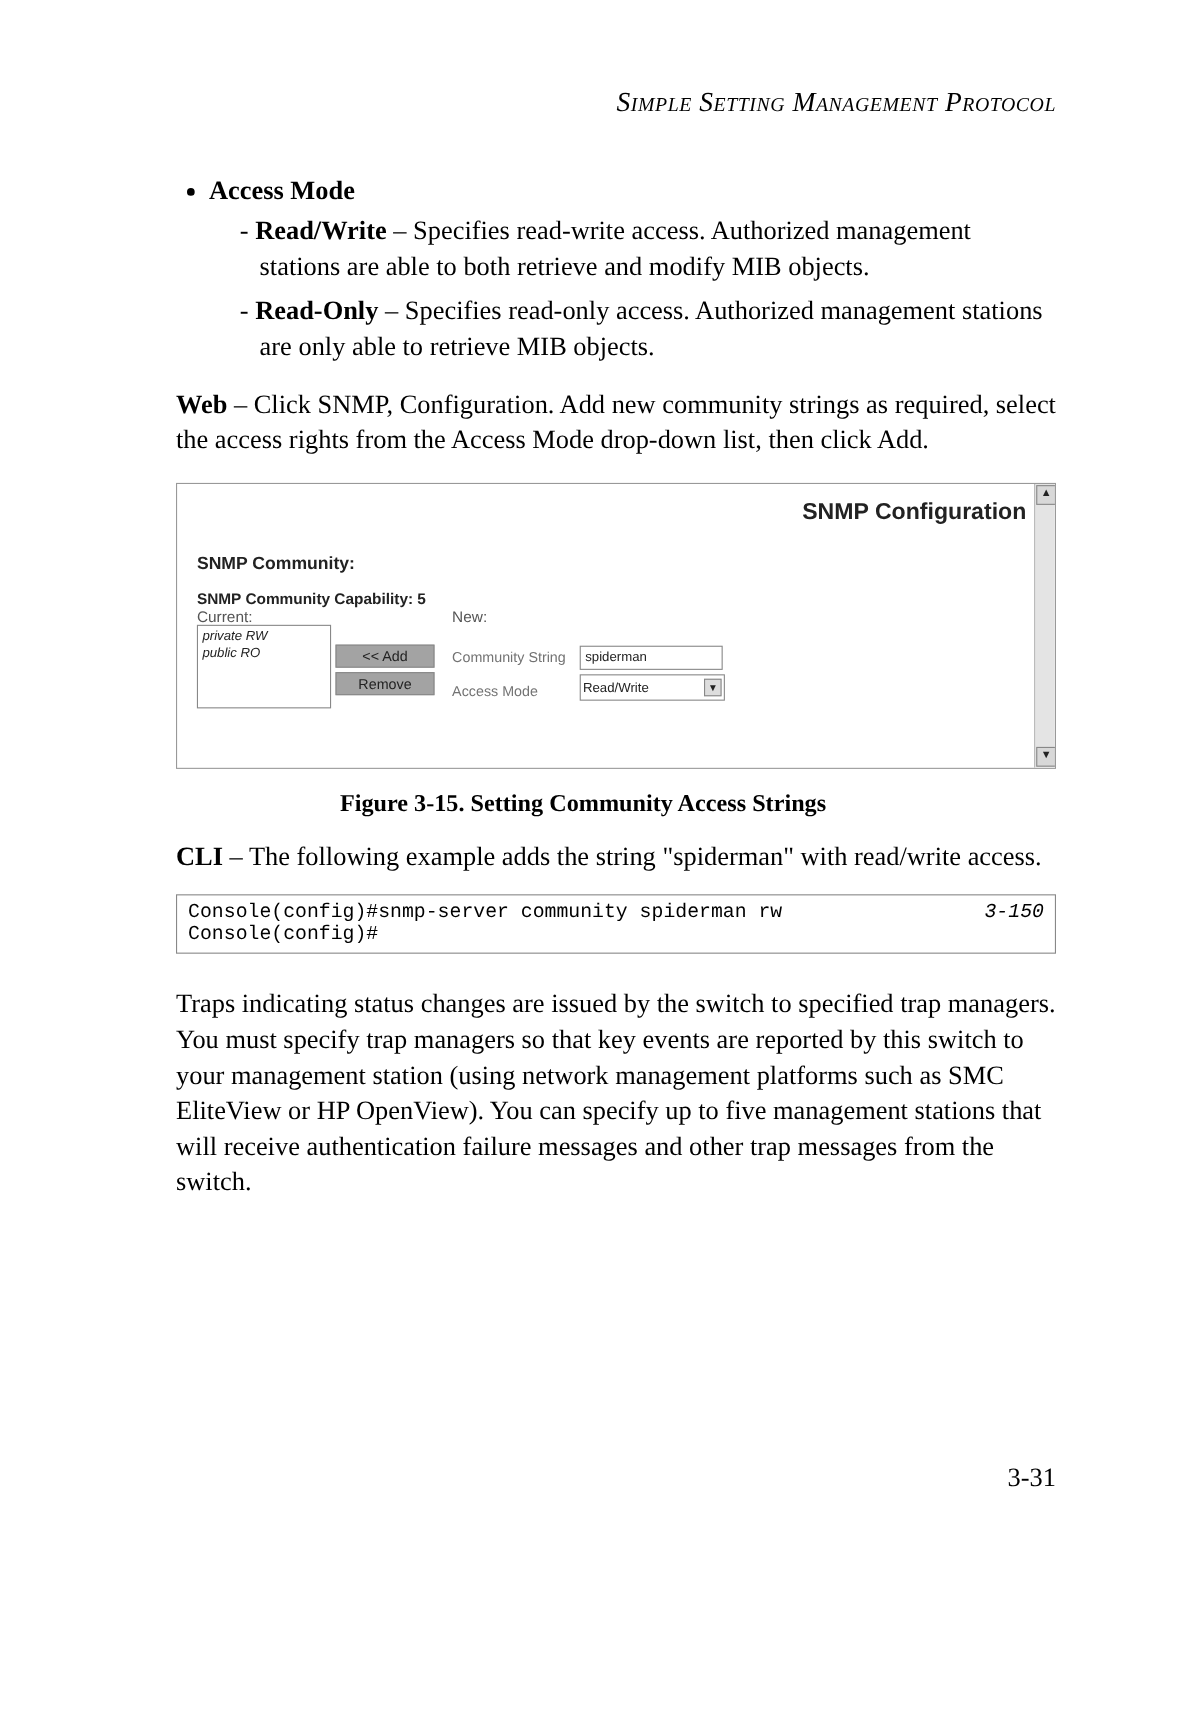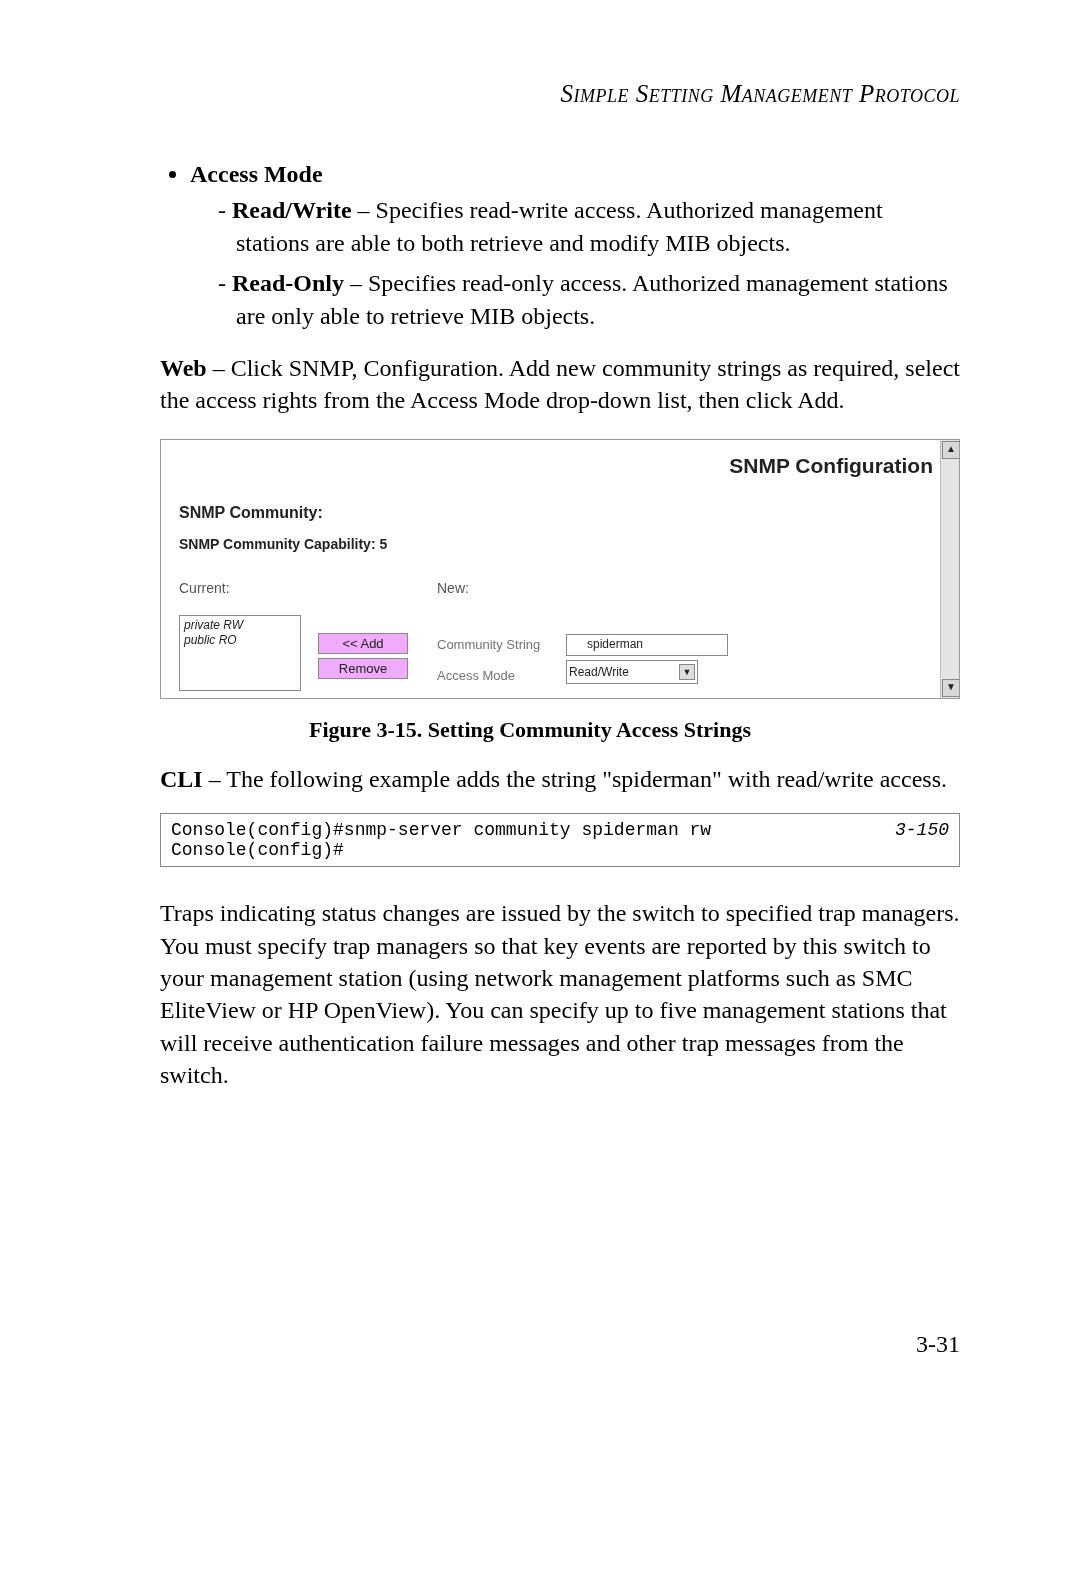--- a/index.html
+++ b/index.html
@@ -88,64 +88,63 @@
     text-align: right;
   }
   .panel-sub {
     font-weight: bold;
     font-size: 16px;
     margin-bottom: 14px;
   }
   .panel-cap {
     font-weight: bold;
     font-size: 14px;
-    margin-bottom: 28px;
+    margin-bottom: 0;
   }
   .panel-row-labels {
     font-size: 14px;
     color: #555;
   }
   .cfg-grid {
     display: grid;
     grid-template-columns: 120px 100px 110px 140px;
     column-gap: 6px;
     font-size: 13px;
     align-items: start;
-    gap: 19px;
   }
   .listbox {
     border: 1px solid #888;
     height: 70px;
     width: 112px;
     padding: 2px 4px;
     font-size: 12px;
     line-height: 1.25;
     background: #fff;
     overflow: hidden;
     font-style: italic;
   }
   .btns { display:flex; flex-direction:column; gap:4px; margin-top:18px;}
   .btn {
     border: 1px solid #888;
-    background: #f0abfc;
+    background: #a3a3a3;
     font-size: 13px;
     padding: 2px 4px;
     text-align: center;
     width: 80px;
   }
   .field-label {
     font-size: 13px;
     color: #737373;
     padding-top: 4px;
   }
   .textin {
     border: 1px solid #888;
     background: #fff;
     font-size: 12px;
-    padding: 2px 20px;
+    padding: 2px 4px;
     width: 120px;
     height: 16px;
     margin-top: 1px;
   }
   .selectbox {
     border: 1px solid #888;
     background: #fff;
     font-size: 12px;
     padding: 1px 2px;
     width: 126px;

